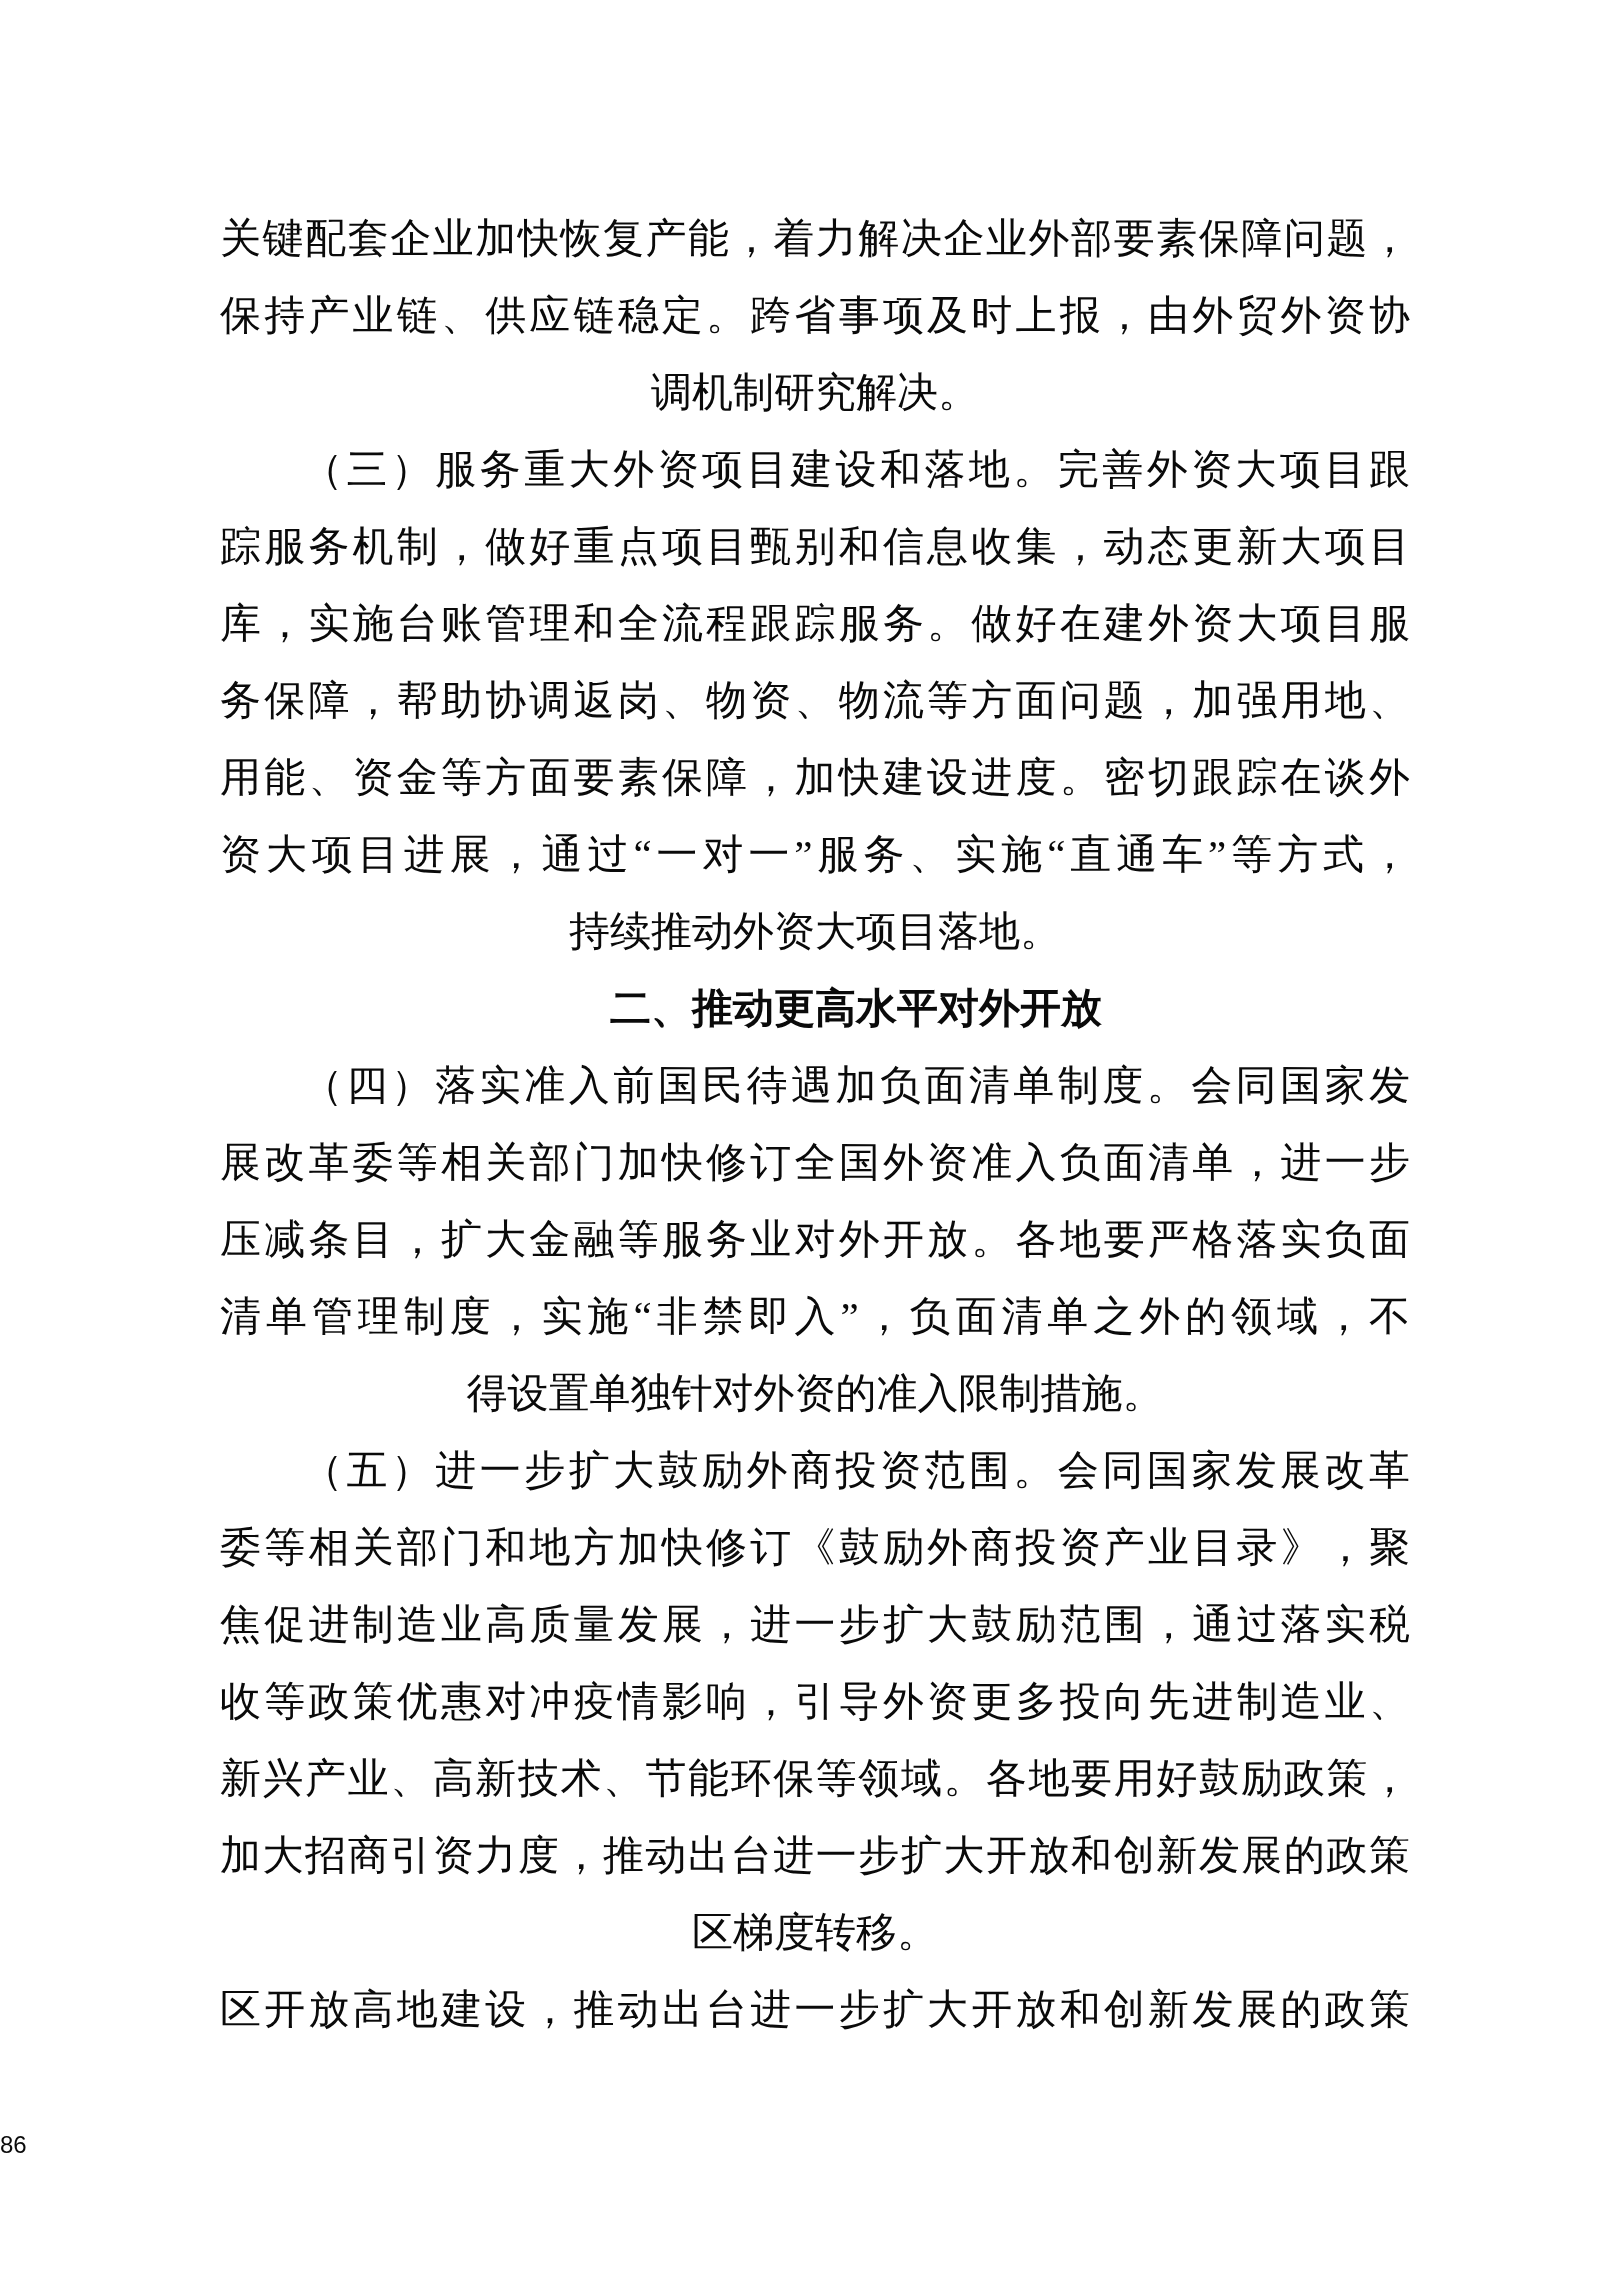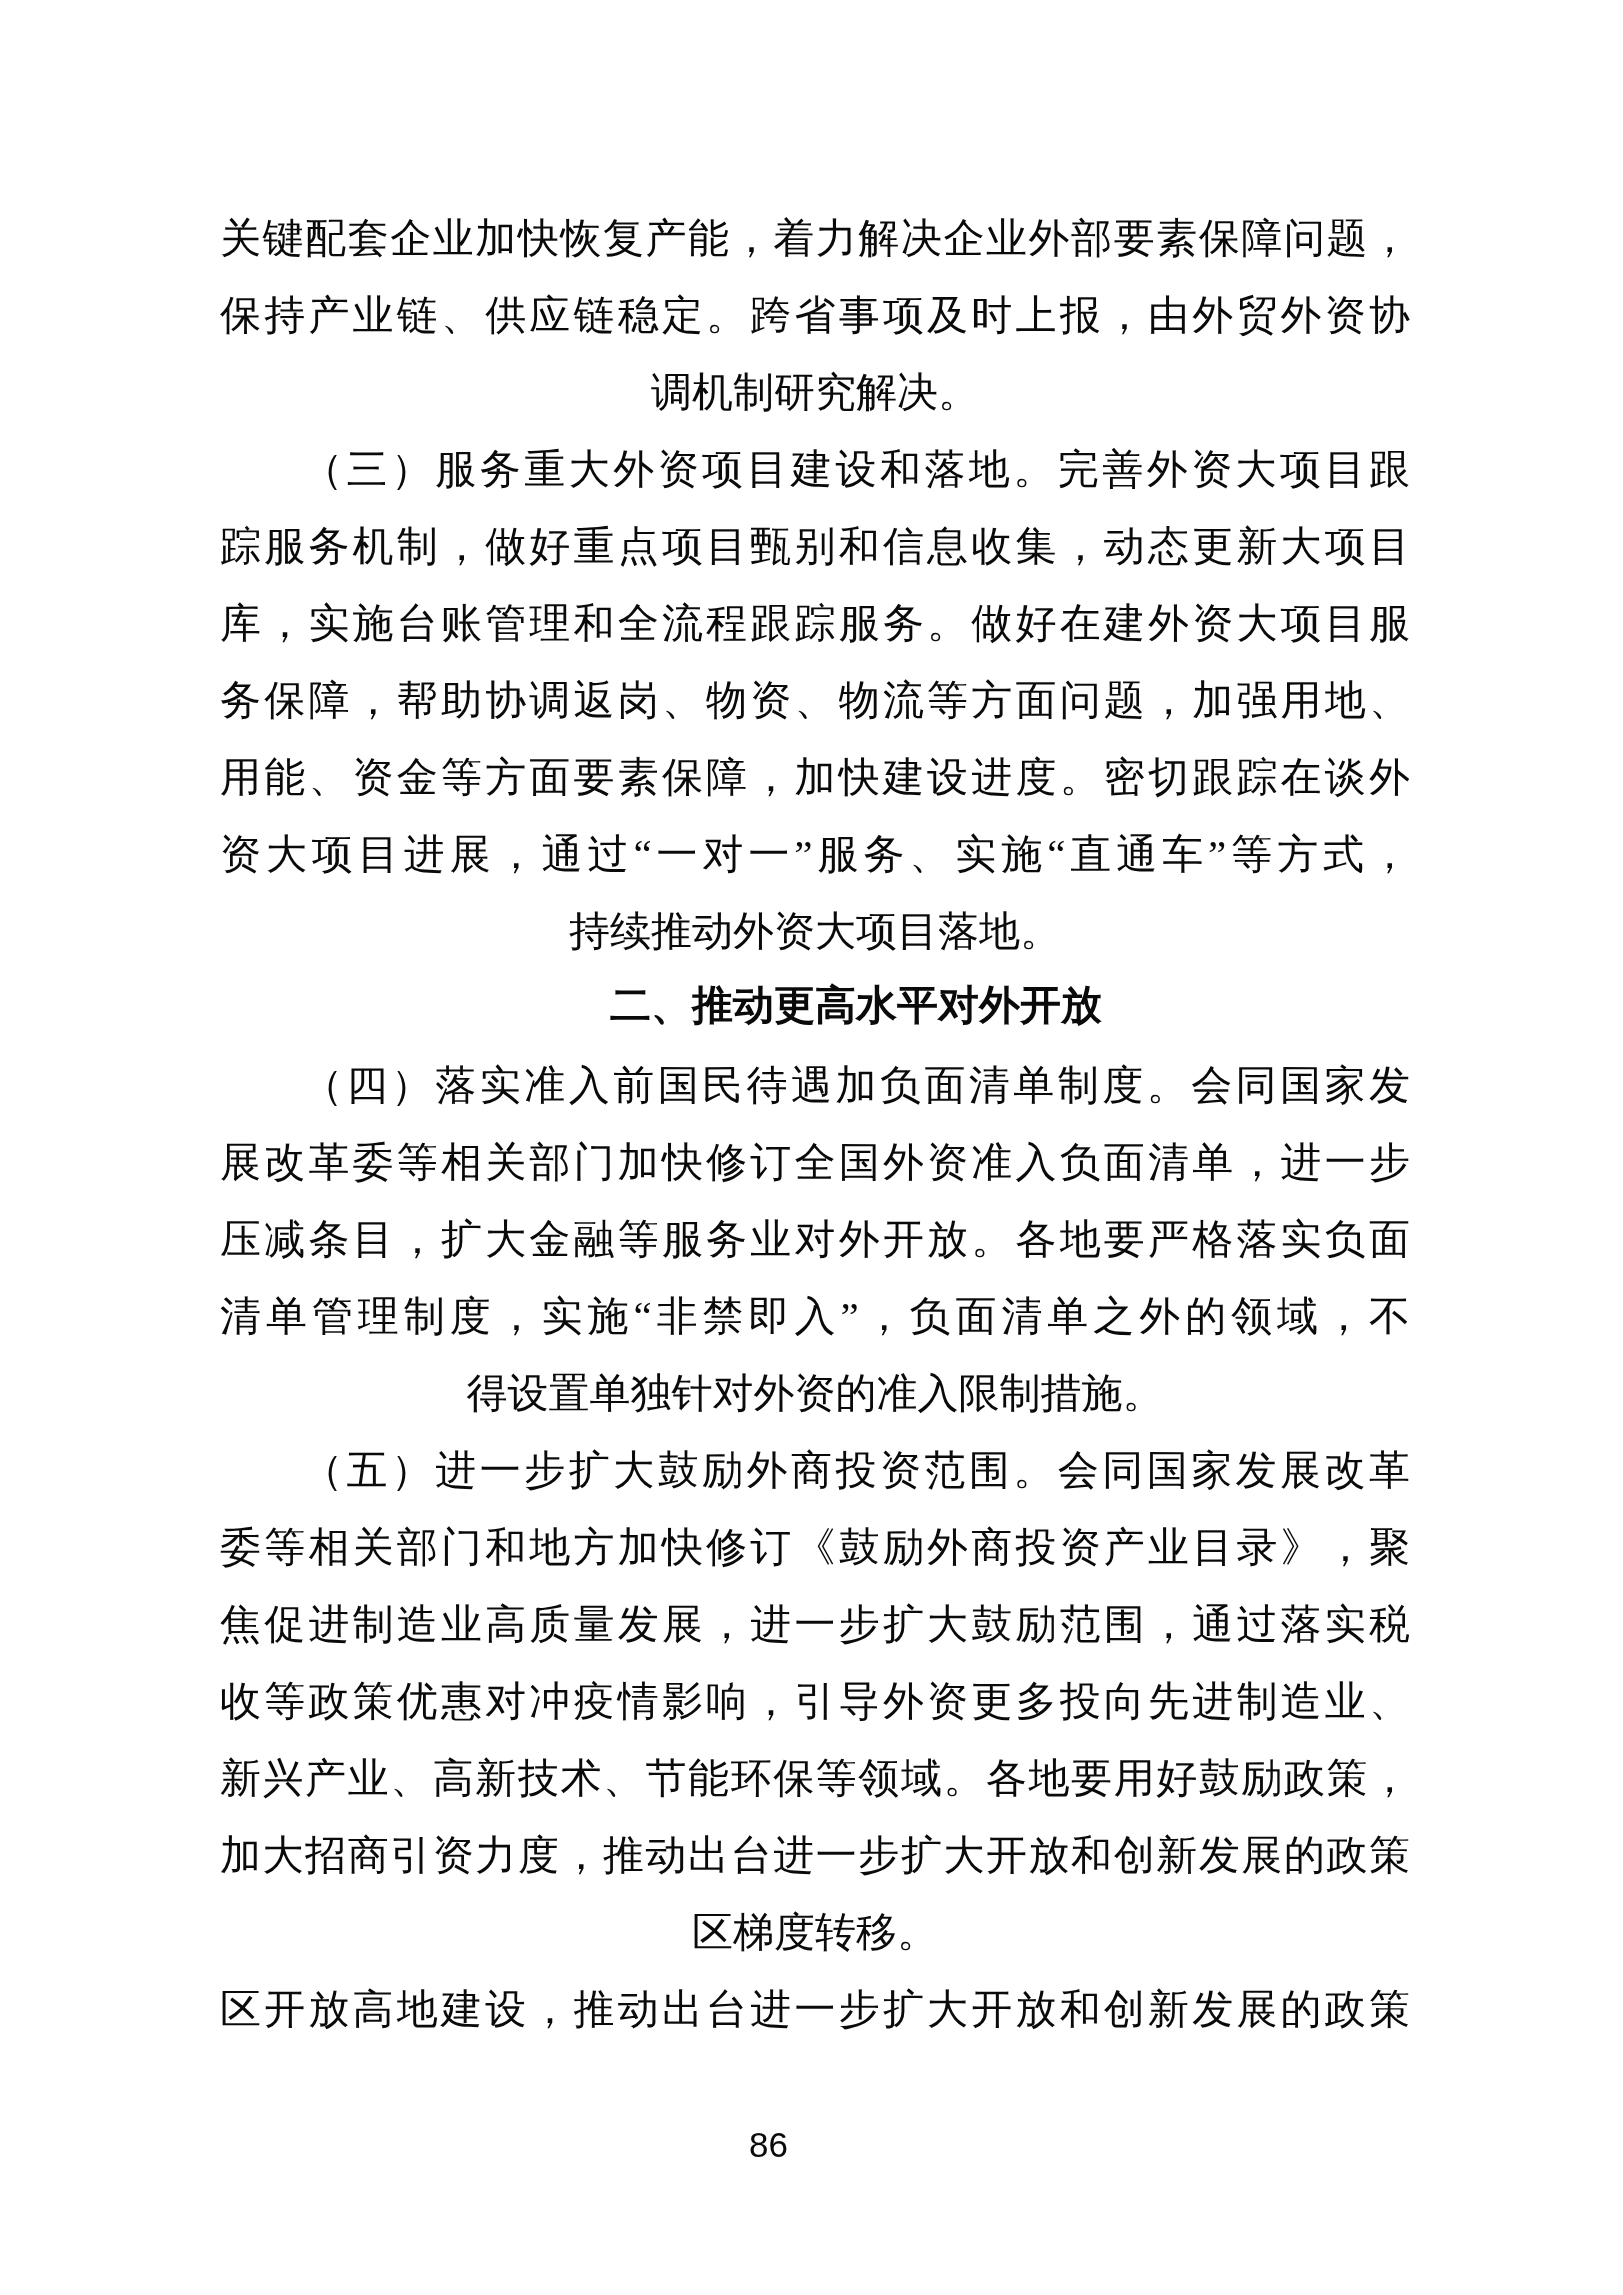--- a/index.html
+++ b/index.html
@@ -31,31 +31,31 @@
   }
   
   .line.fill {
     text-align: justify;
     text-align-last: justify;
   }
   .line.indent {
     text-indent: 2em;
   }
   .line.heading {
-    font-family: Liberation Mono, monospace;
+    font-family: Liberation Serif, serif;
     font-weight: 700;
   }
   .page-number {
     position: absolute;
     top: 2124px;
     left: 0;
     width: 100%;
-    text-align: center;
+    text-align: left;
     font-family: "Liberation Sans", "DejaVu Sans", sans-serif;
-    font-size: 35px;
+    font-size: 24px;
     line-height: 41px;
     color: #0a0a0a;
   }
 </style>
 </head>
 <body>
 
 <div class="page">
   <main class="content">
       <div class="line fill">关键配套企业加快恢复产能，着力解决企业外部要素保障问题，</div>

